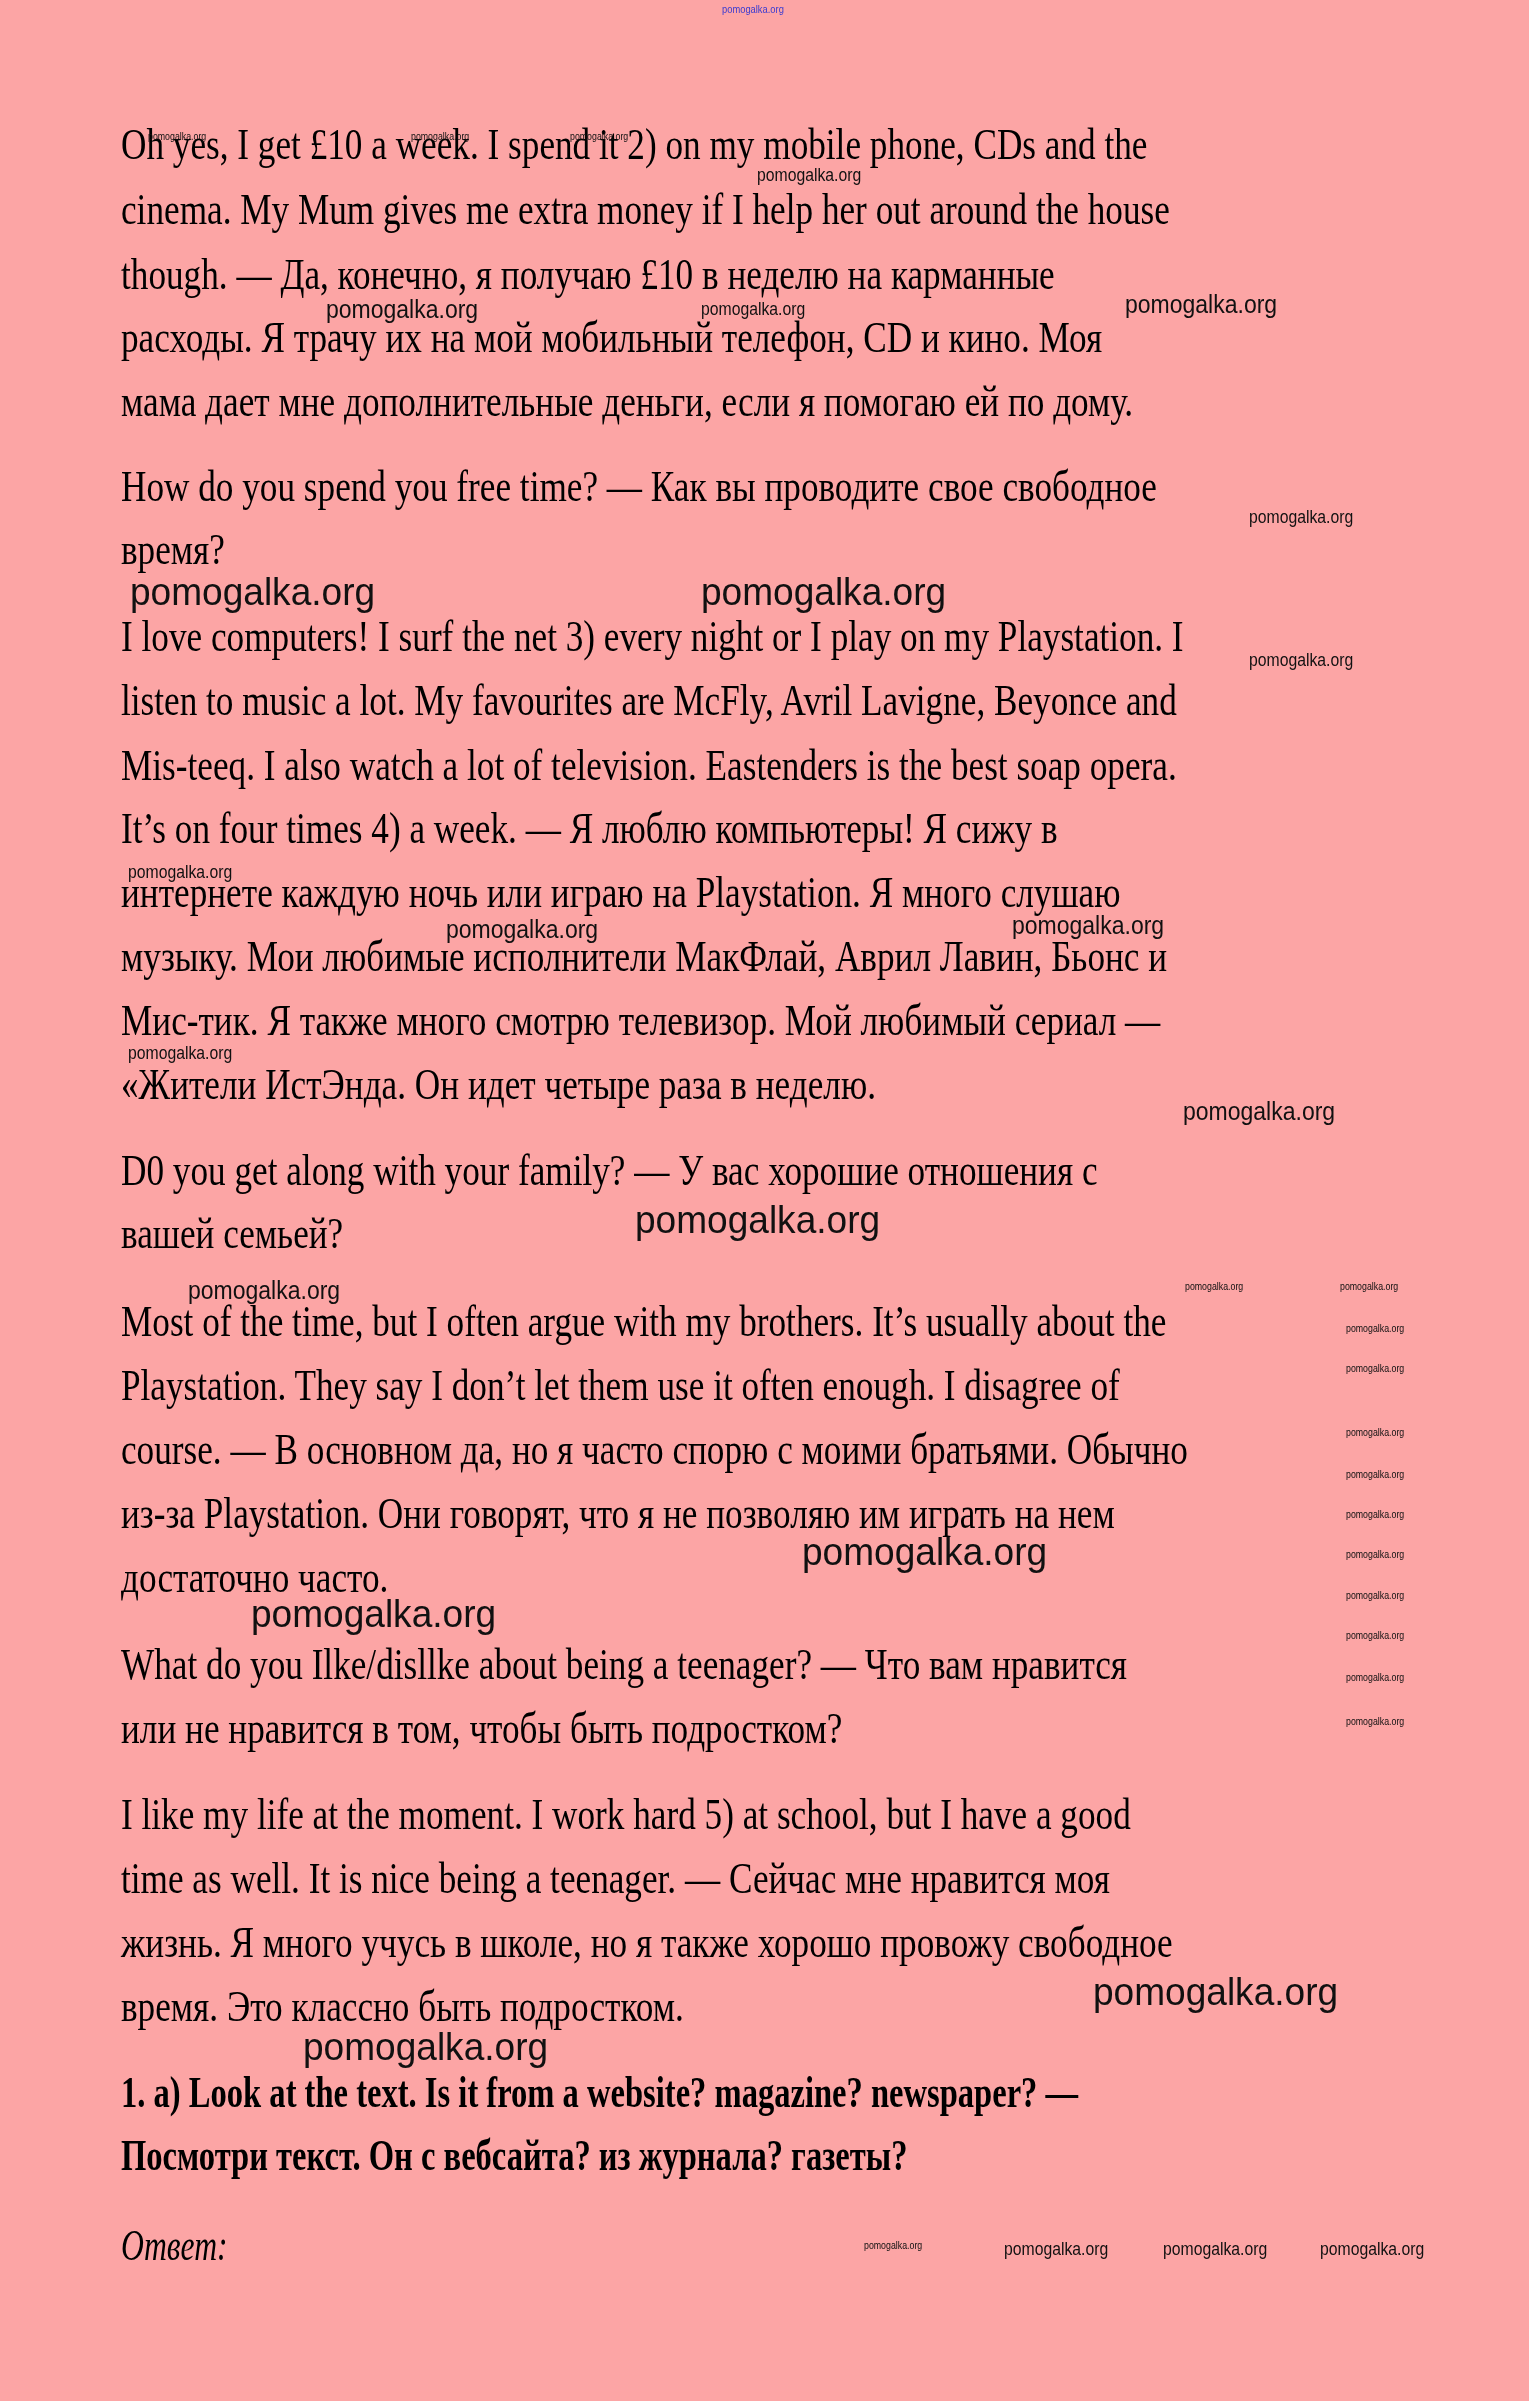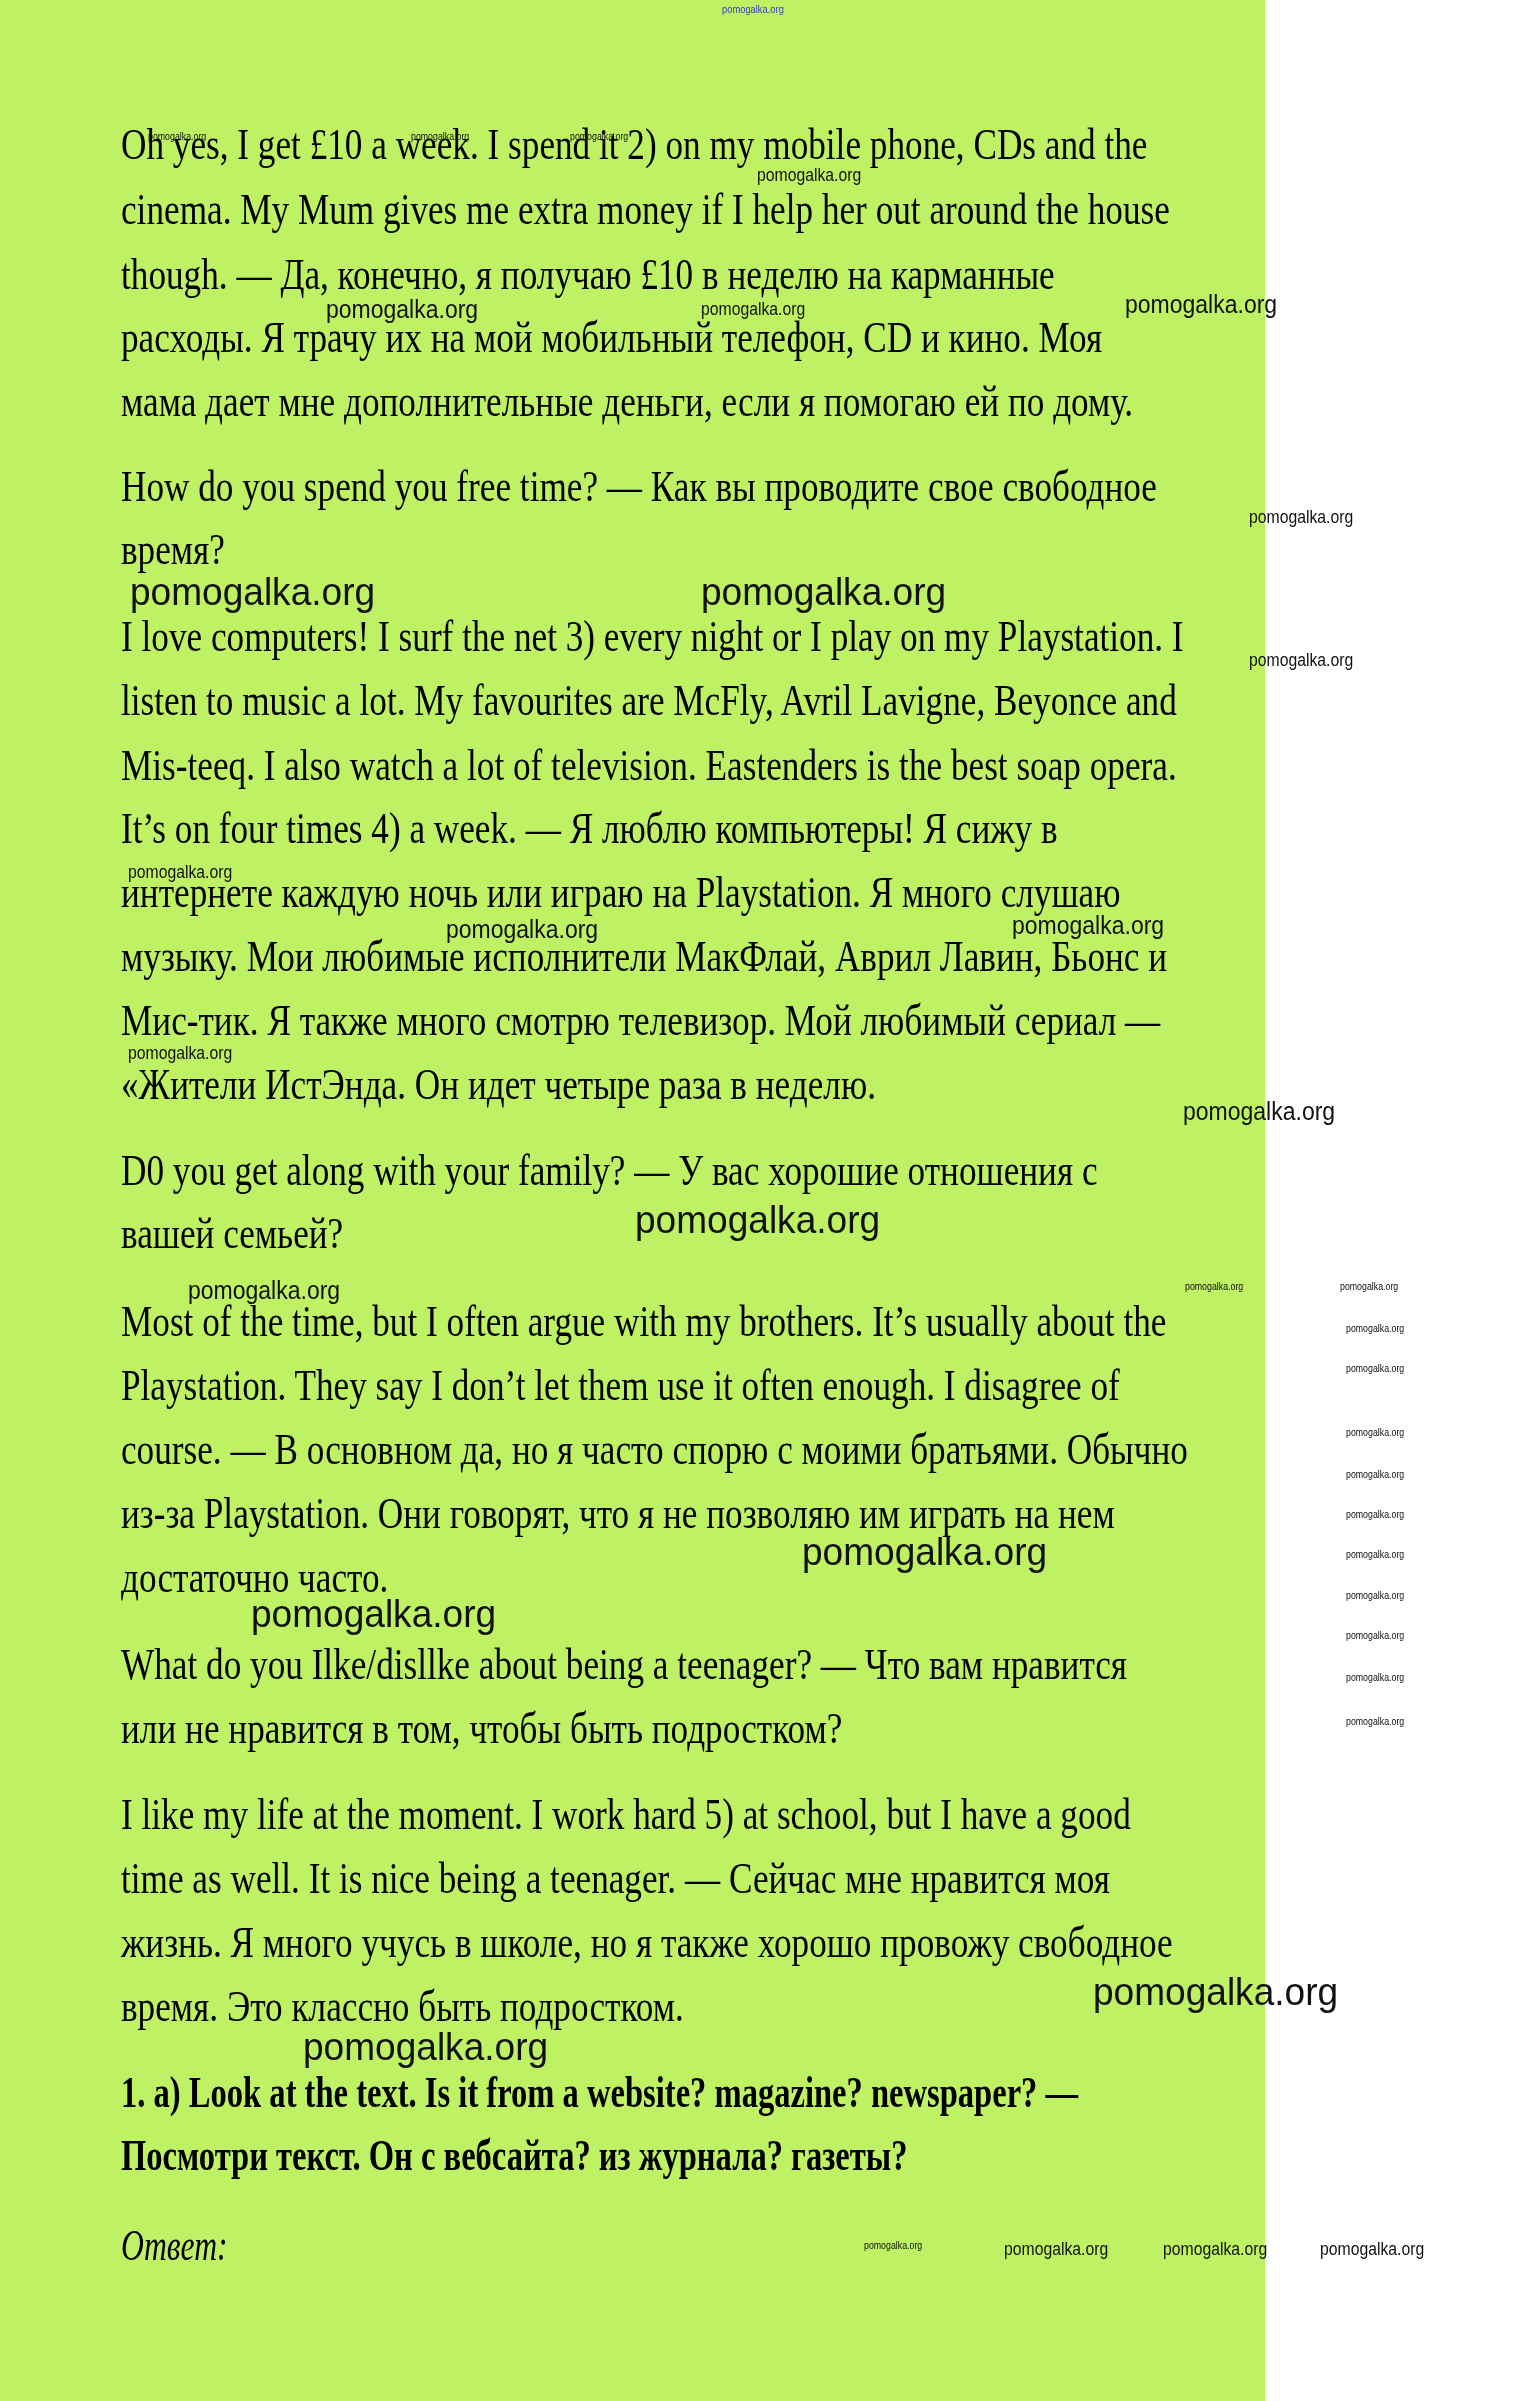--- a/index.html
+++ b/index.html
@@ -1,17 +1,17 @@
 <!DOCTYPE html>
 <html style="font-size:11.7px"><head>
 <meta charset="utf-8">
 <style>
   html, body { margin: 0; padding: 0; background: #ffffff; }
   body { width: 1529px; height: 2401px; position: relative; overflow: hidden; }
-  .page { position: absolute; left: 0; top: 0; width: 1265px; height: 2401px; background: #bef264; }
+  .page { position: absolute; left: 0; top: 0; width: 1529px; height: 2401px; background: #fca5a5; }
   .line {
     position: absolute;
     left: 121px;
     font-family: "Liberation Serif", serif;
     font-size: 44px;
     line-height: 44px;
     color: #000;
     white-space: nowrap;
     transform-origin: 0 0;
     transform: scaleX(0.80);

